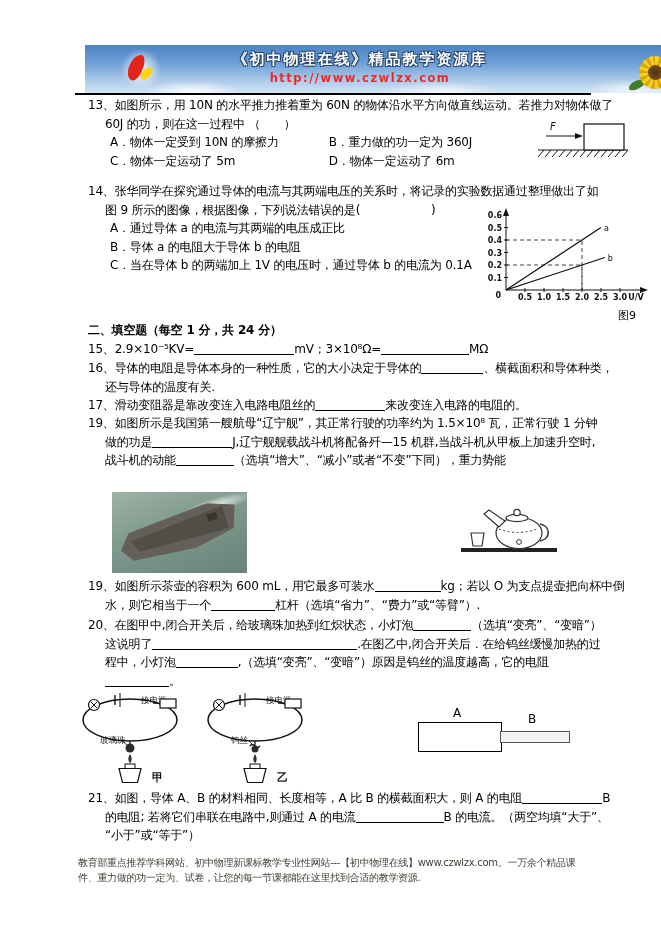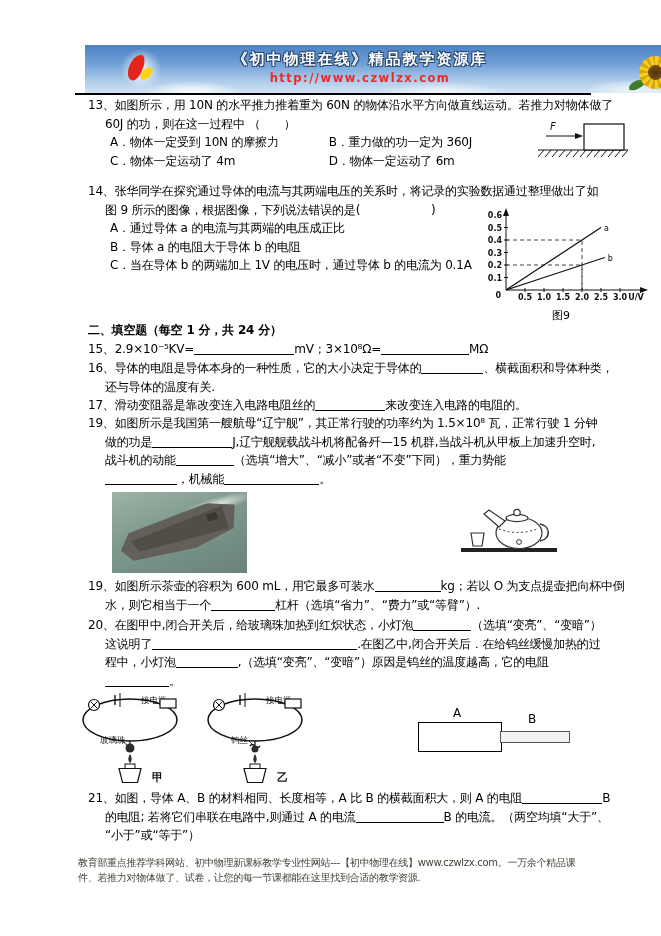--- a/index.html
+++ b/index.html
@@ -45,21 +45,21 @@
   .w58{width:58px}.w62{width:62px}.w64{width:64px}.w66{width:66px}.w70{width:70px}
   .w72{width:72px}.w80{width:80px}.w88{width:88px}.w95{width:95px}.w100{width:100px}
   .w205{width:205px}
   .sec-head{font-weight:bold}
 
   
   .fig13{position:absolute;left:538px;top:112px;width:90px;height:48px}
 
   
   .graph{position:absolute;left:486px;top:204px;width:170px;height:122px}
-  .graph-cap{position:absolute;left:0;top:104px;width:150px;text-align:center;font-size:11px}
+  .graph-cap{position:absolute;left:0;top:104px;width:150px;text-align:right;font-size:11px}
   .axis{stroke:#111;stroke-width:1}
   .tick{stroke:#111;stroke-width:1}
   .dline{fill:none;stroke:#111;stroke-width:1.3}
   .guide{fill:none;stroke:#111;stroke-width:.8;stroke-dasharray:4 3}
   .tlabel{font-size:8px;font-weight:bold;fill:#111}
   .slabel{font-size:8px;fill:#111}
 
   
   .photo{position:absolute;left:112px;top:492px;width:135px;height:81px;overflow:hidden;
     background:linear-gradient(160deg,#9db3a6,#7d988c 45%,#69837a)}
@@ -113,21 +113,21 @@
   <div class="top-rule"></div>
 
   <div class="q" style="top:96px">
     <div>13、如图所示，用 10N 的水平推力推着重为 60N 的物体沿水平方向做直线运动。若推力对物体做了</div>
     <div class="ind">60J 的功，则在这一过程中 （　　）</div>
     <div class="ind2">
       <span class="optcol">A．物体一定受到 10N 的摩擦力</span>
       <span>B．重力做的功一定为 360J</span>
     </div>
     <div class="ind2">
-      <span class="optcol">C．物体一定运动了 4m</span>
+      <span class="optcol">C．物体一定运动了 5m</span>
       <span>D．物体一定运动了 6m</span>
     </div>
   </div>
 
   <div class="fig13">
     <svg width="90" height="48" viewBox="0 0 90 48">
       <line x1="0" y1="38" x2="90" y2="38" stroke="#111" stroke-width="1.2"></line>
       <path d="M0 45l6 -7M7 45l6 -7M14 45l6 -7M21 45l6 -7M28 45l6 -7M35 45l6 -7M42 45l6 -7M49 45l6 -7M56 45l6 -7M63 45l6 -7M70 45l6 -7M77 45l6 -7M84 45l6 -7" stroke="#111" stroke-width="1"></path>
       <rect x="46" y="12" width="40" height="26" fill="#fff" stroke="#111" stroke-width="1.2"></rect>
       <line x1="8" y1="24" x2="42" y2="24" stroke="#111" stroke-width="1.2"></line>
@@ -204,23 +204,20 @@
   </div>
 
   <div class="q" style="top:414px">
     <div>19、如图所示是我国第一艘航母“辽宁舰”，其正常行驶的功率约为 1.5×10⁸ 瓦，正常行驶 1 分钟</div>
     <div class="ind">
       <span>做的功是</span><span class="blank w80"></span><span>J,辽宁舰舰载战斗机将配备歼—15 机群,当战斗机从甲板上加速升空时,</span>
     </div>
     <div class="ind">
       <span>战斗机的动能</span><span class="blank w58"></span><span>（选填“增大”、“减小”或者“不变”下同），重力势能</span>
     </div>
-    <div class="ind">
-      <span class="blank w72"></span><span>，机械能</span><span class="blank w95"></span><span>。</span>
-    </div>
   </div>
 
   <div class="photo">
     <div class="wake"></div>
     <div class="hull">
       <div class="deck"></div>
       <div class="island"></div>
     </div>
   </div>
 
@@ -315,16 +312,16 @@
       <span>21、如图，导体 A、B 的材料相同、长度相等，A 比 B 的横截面积大，则 A 的电阻</span><span class="blank w80"></span><span>B</span>
     </div>
     <div class="ind">
       <span>的电阻; 若将它们串联在电路中,则通过 A 的电流</span><span class="blank w88"></span><span>B 的电流。（两空均填“大于”、</span>
     </div>
     <div class="ind">“小于”或“等于”）</div>
   </div>
 
   <div class="footer">
     <div>教育部重点推荐学科网站、初中物理新课标教学专业性网站---【初中物理在线】www.czwlzx.com。一万余个精品课</div>
-    <div>件、若推力对物体做了、试卷，让您的每一节课都能在这里找到合适的教学资源.</div>
+    <div>件、重力做的功一定为、试卷，让您的每一节课都能在这里找到合适的教学资源.</div>
   </div>
 
 </div>
 
 </body></html>

